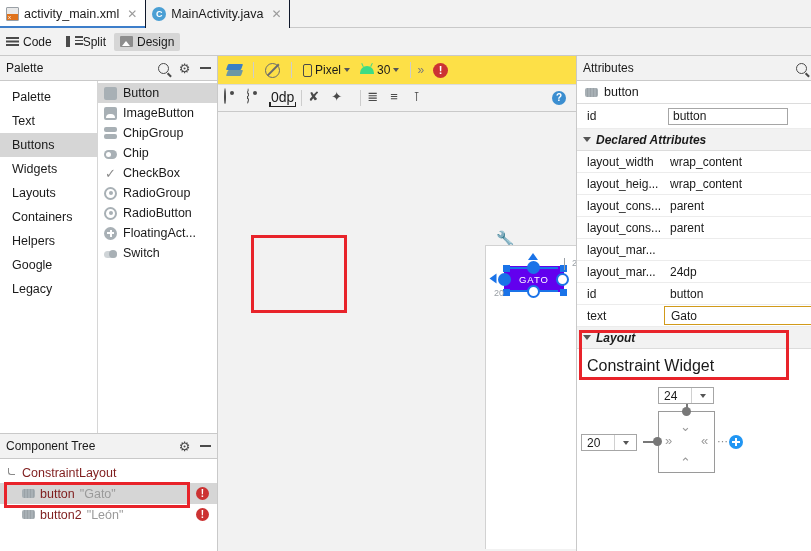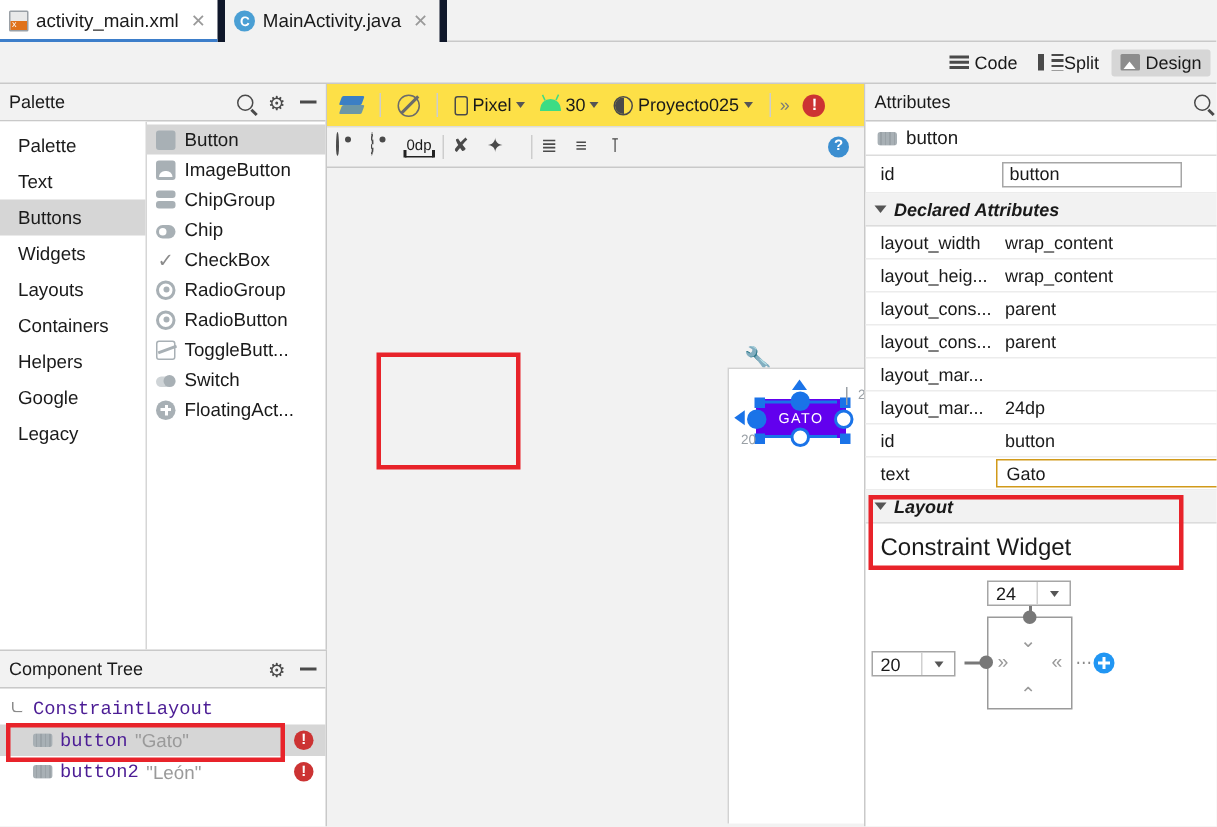--- a/index.html
+++ b/index.html
@@ -16,21 +16,21 @@
   
   .tabbar {
     position: absolute; left: 0; top: 0; width: 811px; height: 28px;
     background: #f2f2f2; border-bottom: 1px solid #c9c9c9;
     display: flex; align-items: stretch;
   }
   .tab {
     display: flex; align-items: center; gap: 5px;
     padding: 0 8px 0 6px; height: 28px;
     font-size: 12.5px; color: #1a1a1a;
-    border-right: 5px solid #0f172a;
+    border-right: 1px solid #0f172a;
     background: #f2f2f2; position: relative;
   }
   .tab.active { background: #ffffff; }
   .tab.active::after {
     content: ""; position: absolute; left: 0; right: 0; bottom: 0;
     height: 2px; background: #3d7eca;
   }
   .tab-close { color: #9a9a9a; font-size: 12px; margin-left: 3px; }
   .ico-xml {
     width: 13px; height: 14px; background: #e9e9e9;
@@ -49,21 +49,21 @@
     width: 14px; height: 14px; border-radius: 50%;
     background: #4a9fd4; color: #fff; font-size: 9px; font-weight: bold;
     display: flex; align-items: center; justify-content: center;
     flex: 0 0 auto;
   }
 
   
   .modebar {
     position: absolute; left: 0; top: 28px; width: 811px; height: 28px;
     background: #f2f2f2; border-bottom: 1px solid #c9c9c9;
-    display: flex; align-items: center; justify-content: flex-end;
+    display: flex; align-items: center; 
     padding-right: 4px; gap: 2px;
   }
   .mode {
     display: flex; align-items: center; gap: 4px;
     padding: 2px 6px; font-size: 12px; border-radius: 2px; color: #1a1a1a;
   }
   .mode.selected { background: #d6d6d6; }
   .mode-gl { display: inline-block; width: 13px; height: 11px; position: relative; }
   .gl-code::before, .gl-code::after {
     content: ""; position: absolute; left: 0; width: 13px; height: 1.6px; background: #4a4a4a;
@@ -136,21 +136,21 @@
   .pi-fab::after  { left: 3px; top: 5.5px; width: 7px; height: 2px; }
 
   
   #comptree {
     position: absolute; left: 0; top: 433px; width: 218px; height: 118px;
     background: #ffffff; border-right: 1px solid #c9c9c9; border-top: 1px solid #c9c9c9;
   }
   .ct-rows { position: relative; padding-top: 3px; }
   .ct-row { height: 21px; display: flex; align-items: center; font-size: 12.5px; gap: 5px; }
   .ct-row.sel { background: #d6d6d6; }
-  .ct-name { color: #4c1d95; font-family: Liberation Mono, monospace; }
+  .ct-name { color: #7f1d1d; }
   .ct-val { color: #9a9a9a; }
   .ct-err {
     margin-left: auto; margin-right: 8px;
     width: 13px; height: 13px; border-radius: 50%; background: #cc3333;
     color: #fff; font-size: 10px; font-weight: bold; line-height: 13px; text-align: center;
   }
   .ct-arrow { width: 11px; height: 11px; flex: 0 0 auto; position: relative; }
   .ct-arrow::after {
     content: ""; position: absolute; left: 2px; top: 1px; width: 6px; height: 6px;
     border-left: 1.4px solid #8a8a8a; border-bottom: 1.4px solid #8a8a8a;
@@ -188,21 +188,21 @@
   .i-android::before { left: 2px; transform: rotate(-25deg); }
   .i-android::after  { right: 2px; transform: rotate(25deg); }
   .i-theme { width: 13px; height: 13px; border: 1.5px solid #4a4a4a; border-radius: 50%; position: relative; overflow: hidden; }
   .i-theme::after { content:""; position:absolute; left:0; top:0; width:5.5px; height:11px; background:#4a4a4a; }
   .i-chevrons { color: #7a7a7a; font-size: 12px; letter-spacing: -1px; }
   .i-error { width: 15px; height: 15px; border-radius: 50%; background: #cc3333; color:#fff;
              font-size: 11px; font-weight: bold; line-height: 15px; text-align:center; }
   .t2 { width: 21px; height: 18px; position: relative; margin-right: 2px; }
   .t2-eye { width:15px; height:9px; border:1.4px solid #4a4a4a; border-radius:50% 50% 50% 50%/60% 60% 40% 40%; position:relative; }
   .t2-eye::after { content:""; position:absolute; left:5px; top:2px; width:4px; height:4px; border-radius:50%; background:#4a4a4a; }
-  .t2-0dp { font-size: 10px; border-bottom: 1.5px solid #222; padding: 0 1px 1px; position: relative; text-align: center; }
+  .t2-0dp { font-size: 14px; border-bottom: 1.5px solid #222; padding: 0 1px 1px; position: relative; text-align: center; }
   .t2-0dp::before, .t2-0dp::after { content:""; position:absolute; bottom:-1px; width:1.5px; height:5px; background:#222; }
   .t2-0dp::before { left: -1px; }
   .t2-0dp::after  { right: -1px; }
   .t2-magic { color:#4a4a4a; font-size: 13px; }
   .t2-help { width: 14px; height: 14px; border-radius: 50%; background: #3b8ed0; color: #fff;
              font-size: 10px; font-weight: bold; line-height: 14px; text-align: center; margin-left: auto; margin-right: 10px; }
 
   .canvas-area { position: relative; width: 358px; height: 437px; background: #f2f2f2; overflow: hidden; }
   .wrench { position: absolute; left: 278px; top: 118px; color: #6e6e6e; font-size: 15px; }
   .device {
@@ -357,30 +357,26 @@
         </div>
         <div class="pal-item">
           <span class="pi pi-radio"></span>
           <span>RadioGroup</span>
         </div>
         <div class="pal-item">
           <span class="pi pi-radio"></span>
           <span>RadioButton</span>
         </div>
         <div class="pal-item">
-          <span class="pi pi-toggle"></span>
-          <span>ToggleButt...</span>
+          <span class="pi pi-fab"></span>
+          <span>FloatingAct...</span>
         </div>
         <div class="pal-item">
           <span class="pi pi-switch"></span>
           <span>Switch</span>
-        </div>
-        <div class="pal-item">
-          <span class="pi pi-fab"></span>
-          <span>FloatingAct...</span>
         </div>
       </div>
     </div>
   </div>
 
   <div id="comptree">
     <div class="panel-head">
       <span class="ttl">Component Tree</span>
       <span class="hicons">
         <span class="i-gear">⚙</span>
@@ -419,25 +415,20 @@
         </span>
       <span class="tb-sep"></span>
       <span class="tb-btn">
         <span class="i-phone"></span>
         <span>Pixel</span>
         <span class="caret"></span>
       </span>
       <span class="tb-btn">
         <span class="i-android"></span>
         <span>30</span>
-        <span class="caret"></span>
-      </span>
-      <span class="tb-btn">
-        <span class="i-theme"></span>
-        <span>Proyecto025</span>
         <span class="caret"></span>
       </span>
       <span class="tb-sep"></span>
       <span class="i-chevrons">»</span>
       <span class="i-error" style="margin-left:10px;">!</span>
     </div>
 
     <div class="dtoolbar2">
       <span class="t2"><span class="t2-eye"></span></span>
       <span class="t2"><span class="t2-eye" style="border-style:dashed;"></span></span>

